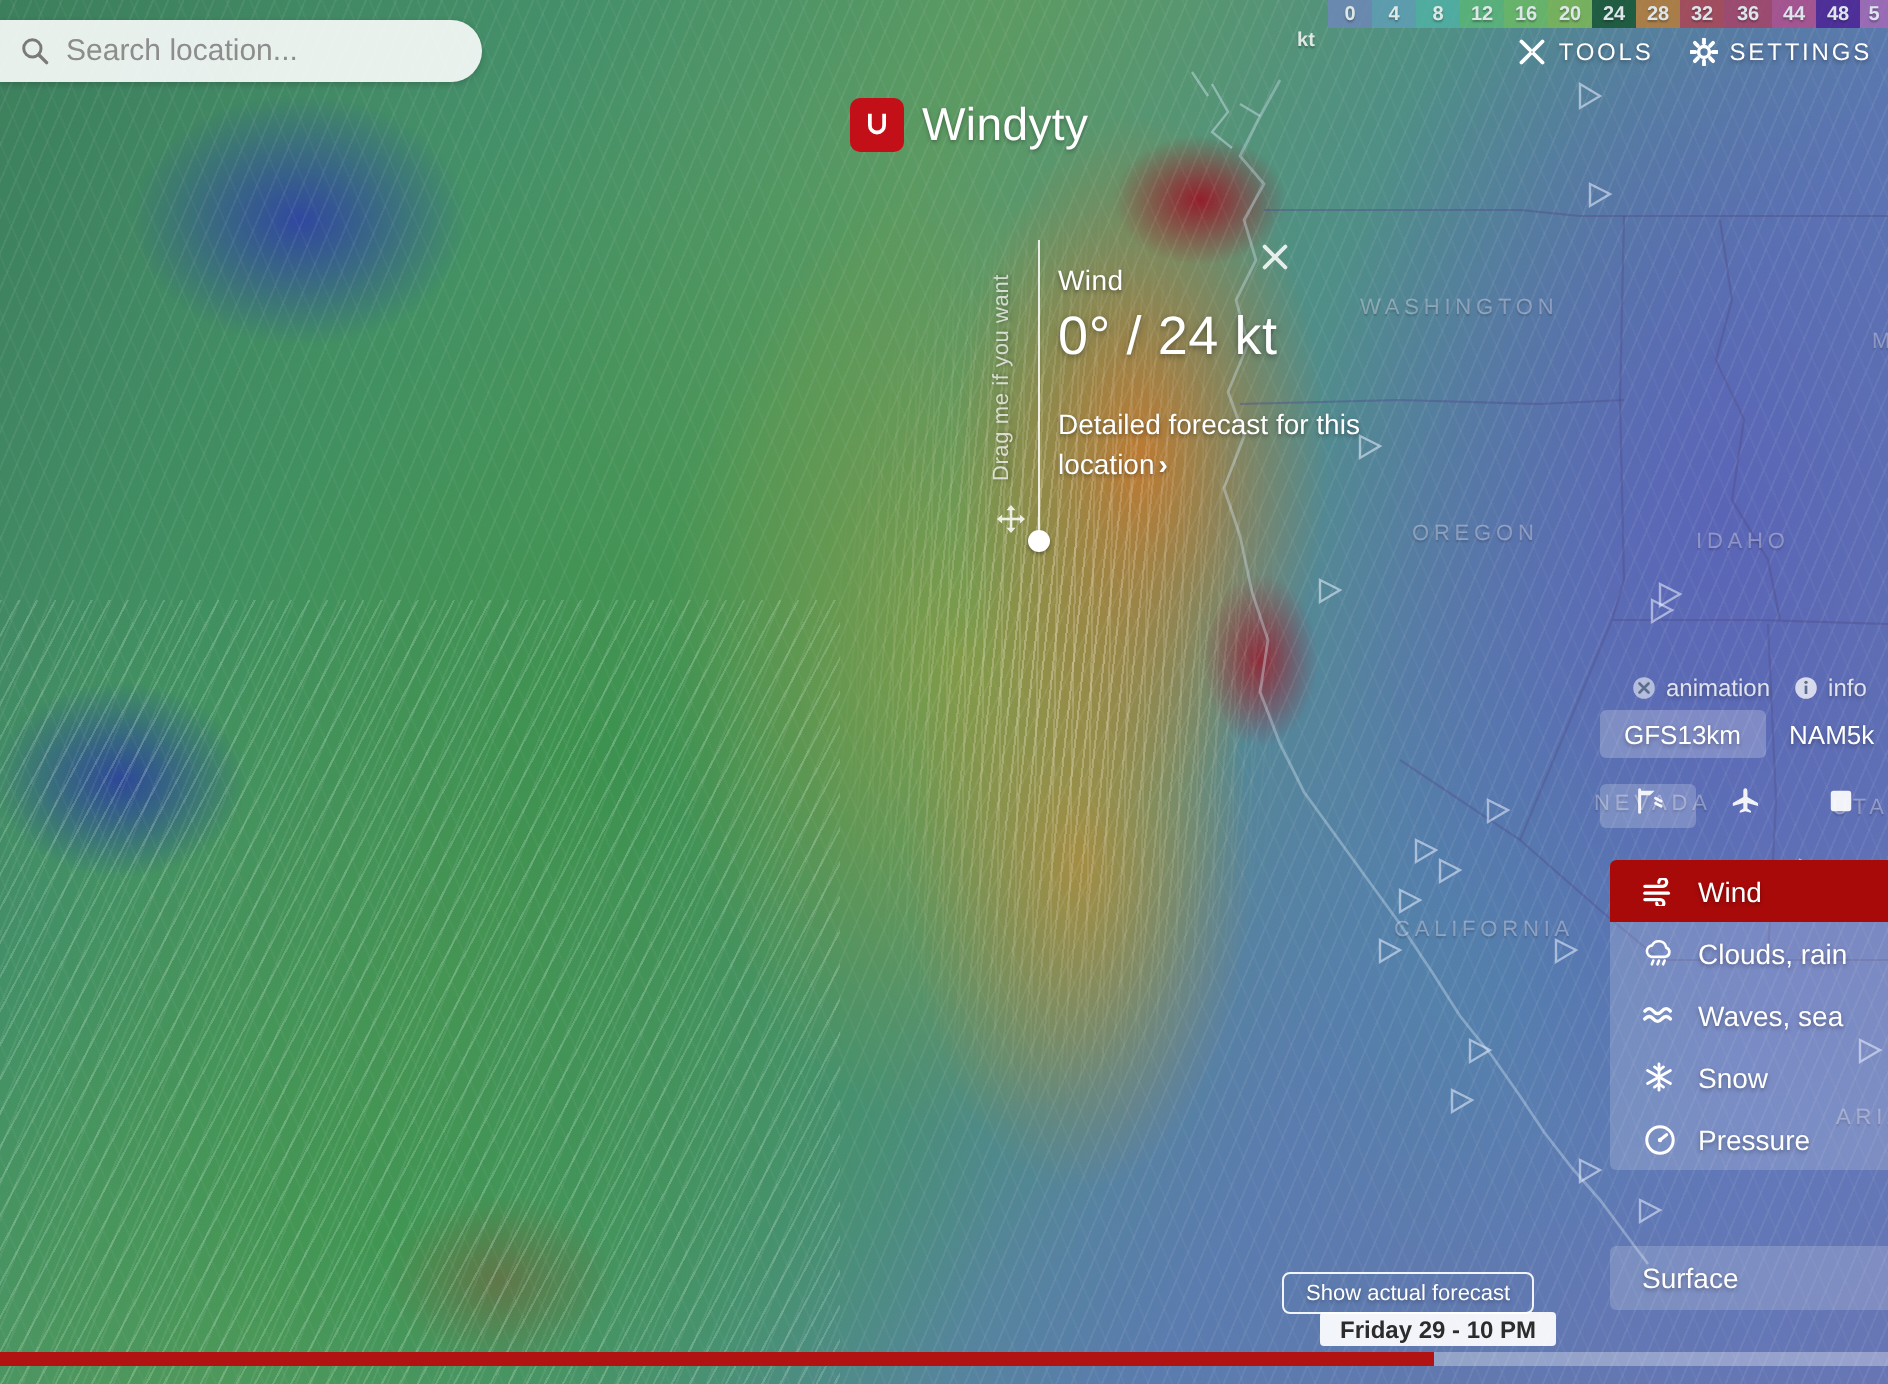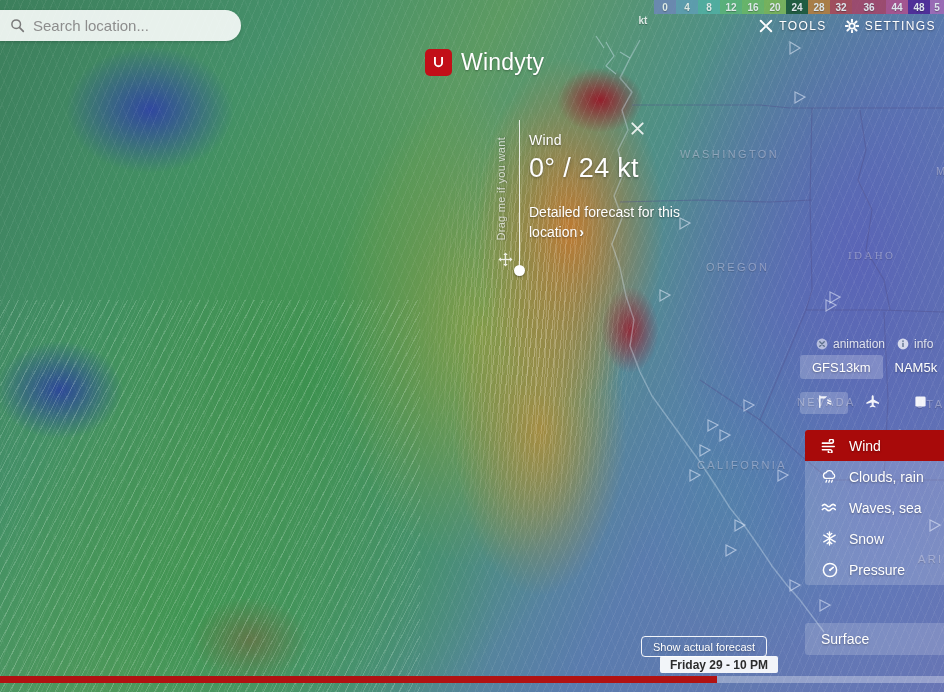--- a/index.html
+++ b/index.html
@@ -271,21 +271,21 @@
         <path d="M900,430 l10,5 l-10,6 z"></path>
         <path d="M930,520 l10,5 l-10,6 z"></path>
         <path d="M660,290 l10,5 l-10,6 z"></path>
       </g>
     </svg>
   </div>
 
   <div id="map-label-layer">
       <div class="geo-label" style="left: 680px; top: 148px;">WASHINGTON</div>
       <div class="geo-label" style="left: 706px; top: 261px;">OREGON</div>
-      <div class="geo-label" style="left: 848px; top: 249px; font-family: Liberation Serif, serif;">IDAHO</div>
+      <div class="geo-label" style="left: 848px; top: 265px;">IDAHO</div>
       <div class="geo-label" style="left: 936px; top: 165px;">M</div>
       <div class="geo-label" style="left: 797px; top: 396px;">NEVADA</div>
       <div class="geo-label" style="left: 916px; top: 398px;">UTAH</div>
       <div class="geo-label" style="left: 697px; top: 459px;">CALIFORNIA</div>
       <div class="geo-label" style="left: 918px; top: 553px;">ARIZONA</div>
     </div>
 
   <div id="search-box">
     <svg class="mag" width="15" height="15" viewBox="0 0 16 16">
       <circle cx="6.6" cy="6.6" r="4.6" fill="none" stroke="#7a7a7a" stroke-width="1.6"></circle>
@@ -307,21 +307,21 @@
       <div class="sw" style="width: 22px; background: #a16207; margin-top: 20px;">kt</div>
       <div class="sw" style="width: 22px; background: rgb(111, 135, 187);">0</div>
       <div class="sw" style="width: 22px; background: rgb(95, 159, 184);">4</div>
       <div class="sw" style="width: 22px; background: rgb(80, 179, 166);">8</div>
       <div class="sw" style="width: 22px; background: rgb(92, 184, 120);">12</div>
       <div class="sw" style="width: 22px; background: rgb(108, 189, 99);">16</div>
       <div class="sw" style="width: 22px; background: rgb(126, 187, 82);">20</div>
       <div class="sw" style="width: 22px; background: #14532d;">24</div>
       <div class="sw" style="width: 22px; background: rgb(189, 125, 52);">28</div>
       <div class="sw" style="width: 22px; background: rgb(178, 66, 79);">32</div>
-      <div class="sw" style="width: 34px; background: rgb(171, 63, 99);">36</div>
+      <div class="sw" style="width: 24px; background: rgb(171, 63, 99);">36</div>
       <div class="sw" style="width: 22px; background: rgb(181, 76, 139);">44</div>
       <div class="sw" style="width: 22px; background: #4c1d95;">48</div>
       <div class="sw" style="width: 14px; background: rgb(168, 104, 184);">5</div>
     </div>
 
   <div id="top-tools">
     <div class="tool-btn">
       <svg width="14" height="14" viewBox="0 0 16 16">
         <path d="M2 2 L7 7 M9 9 L14 14" stroke="#fff" stroke-width="2.2" stroke-linecap="round"></path>
         <path d="M14 2 L9 7 M7 9 L2 14" stroke="#fff" stroke-width="2.2" stroke-linecap="round"></path>

